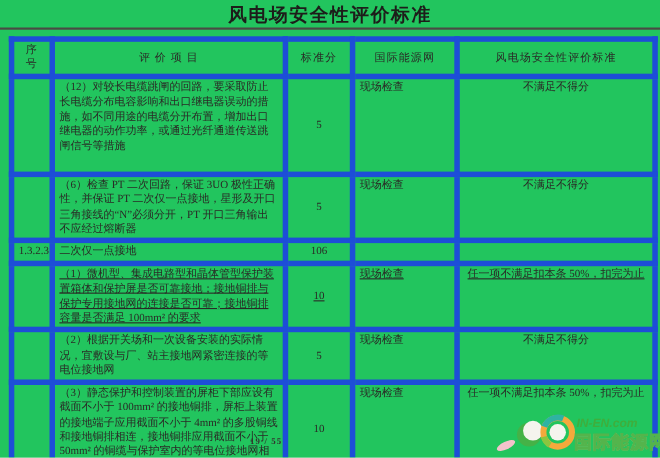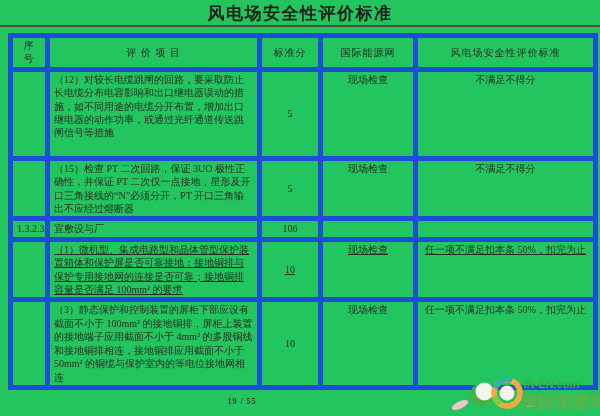--- a/index.html
+++ b/index.html
@@ -49,21 +49,21 @@
     letter-spacing: 1px;
   }
   col.c-no { width: 37px; }
   col.c-item { width: 212px; }
   col.c-score { width: 61px; }
   col.c-method { width: 95px; }
   col.c-criteria { width: 180px; }
   td.no { text-align: center; vertical-align: middle; padding: 1px 2px; }
   td.item { text-align: left; vertical-align: top; padding: 2px 5px 0 7px; }
   td.score { text-align: center; vertical-align: middle; }
-  td.method { text-align: center; vertical-align: top; padding-top: 3px; }
+  td.method { vertical-align: top; padding-top: 3px; }
   td.criteria { text-align: center; vertical-align: top; padding: 3px 4px 0 9px; }
   tbody tr.r0 { height: 26px; }
   tbody tr.r1 { height: 89px; font-family: Liberation Serif, serif; }
   tbody tr.r2 { height: 41px; }
   tbody tr.r3 { height: 17px; margin-top: 48px; }
   tbody tr.r4 { height: 56px; text-decoration: underline; }
   tbody tr.r5 { height: 30px; }
   tbody tr.r6 { height: 68px; }
   .footer {
     position: absolute; top: 397px; left: 0; width: 484px;
@@ -104,38 +104,45 @@
     <tbody>
       <tr class="r1">
         <td class="no"></td>
         <td class="item">（12）对较长电缆跳闸的回路，要采取防止长电缆分布电容影响和出口继电器误动的措施，如不同用途的电缆分开布置，增加出口继电器的动作功率，或通过光纤通道传送跳闸信号等措施</td>
         <td class="score">5</td>
         <td class="method">现场检查</td>
         <td class="criteria">不满足不得分</td>
       </tr>
       <tr class="r2">
         <td class="no"></td>
-        <td class="item">（15）检查 PT 二次回路，保证 3UO 极性正确性，并保证 PT 二次仅一点接地，星形及开口三角接线的“N”必须分开，PT 开口三角输出不应经过熔断器</td>
+        <td class="item">（6）检查 PT 二次回路，保证 3UO 极性正确性，并保证 PT 二次仅一点接地，星形及开口三角接线的“N”必须分开，PT 开口三角输出不应经过熔断器</td>
         <td class="score">5</td>
         <td class="method">现场检查</td>
         <td class="criteria">不满足不得分</td>
       </tr>
       <tr class="r3">
         <td class="no">1.3.2.3</td>
-        <td class="item">宜敷设与厂</td>
+        <td class="item">二次仅一点接地</td>
         <td class="score">106</td>
         <td class="method"></td>
         <td class="criteria"></td>
       </tr>
       <tr class="r4">
         <td class="no"></td>
         <td class="item">（1）微机型、集成电路型和晶体管型保护装置箱体和保护屏是否可靠接地；接地铜排与保护专用接地网的连接是否可靠；接地铜排容量是否满足 100mm² 的要求</td>
         <td class="score">10</td>
         <td class="method">现场检查</td>
         <td class="criteria">任一项不满足扣本条 50%，扣完为止</td>
+      </tr>
+      <tr class="r5">
+        <td class="no"></td>
+        <td class="item">（2）根据开关场和一次设备安装的实际情况，宜敷设与厂、站主接地网紧密连接的等电位接地网</td>
+        <td class="score">5</td>
+        <td class="method">现场检查</td>
+        <td class="criteria">不满足不得分</td>
       </tr>
       <tr class="r6">
         <td class="no"></td>
         <td class="item">（3）静态保护和控制装置的屏柜下部应设有截面不小于 100mm² 的接地铜排，屏柜上装置的接地端子应用截面不小于 4mm² 的多股铜线和接地铜排相连，接地铜排应用截面不小于 50mm² 的铜缆与保护室内的等电位接地网相连</td>
         <td class="score">10</td>
         <td class="method">现场检查</td>
         <td class="criteria">任一项不满足扣本条 50%，扣完为止</td>
       </tr>
 
     </tbody>

